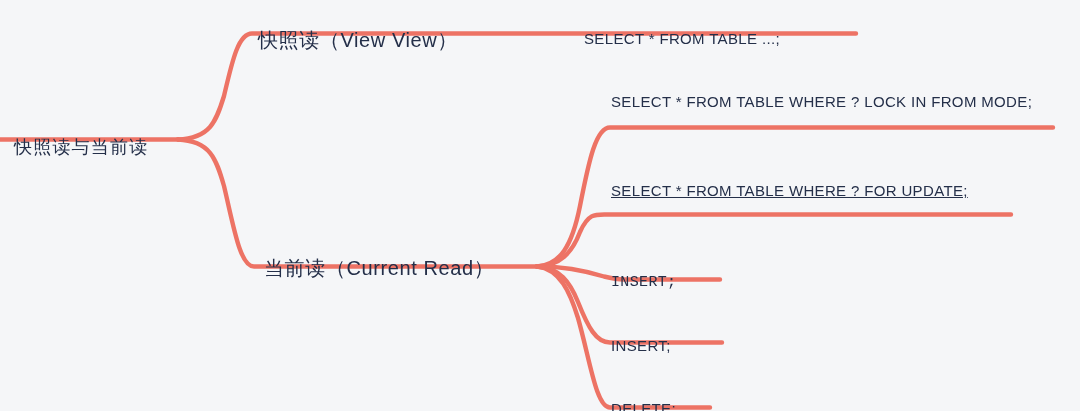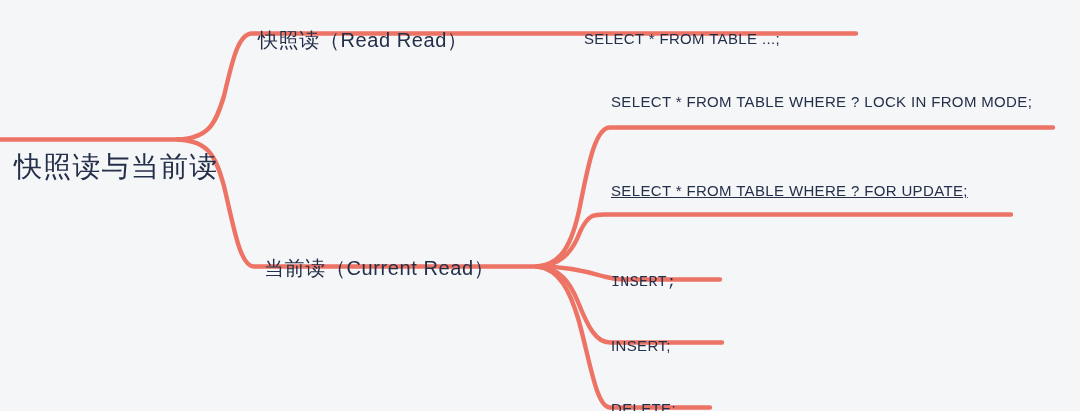--- a/index.html
+++ b/index.html
@@ -32,21 +32,21 @@
   .node {
     position: absolute;
     color: #242f49;
     line-height: 1.32;
     white-space: pre-line;
     letter-spacing: 0.1px;
   }
   .node-root {
     left: 14px;
     top: 112px;
-    font-size: 28px;
+    font-size: 18px;
     letter-spacing: 1.2px;
   }
   .node-cn {
     font-size: 20px;
     letter-spacing: 0.6px;
   }
   .node-sql {
     font-size: 15px;
     letter-spacing: 0.35px;
     margin-top: 8px;
@@ -104,21 +104,21 @@
       <path d="M537,266.5 C560,268 570,282 578,302 C588,327 596,342.5 610,342.5 L722,342.5"></path>
       <path d="M537,266.5 C560,269 570,292 578,318 C590,360 596,407.5 610,407.5 L710,407.5"></path>
     </g>
   </svg>
 
   <div class="node node-root">
     <span>快照读与当前读</span>
   </div>
 
   <div class="node node-cn node-snapshot">
-    <span>快照读（Read Read）</span>
+    <span>快照读（View View）</span>
   </div>
 
   <div class="node node-cn node-current">
     <span>当前读（Current Read）</span>
   </div>
 
   <div class="node node-sql node-leaf-1">
     <span>SELECT * FROM TABLE ...;</span>
   </div>
 

